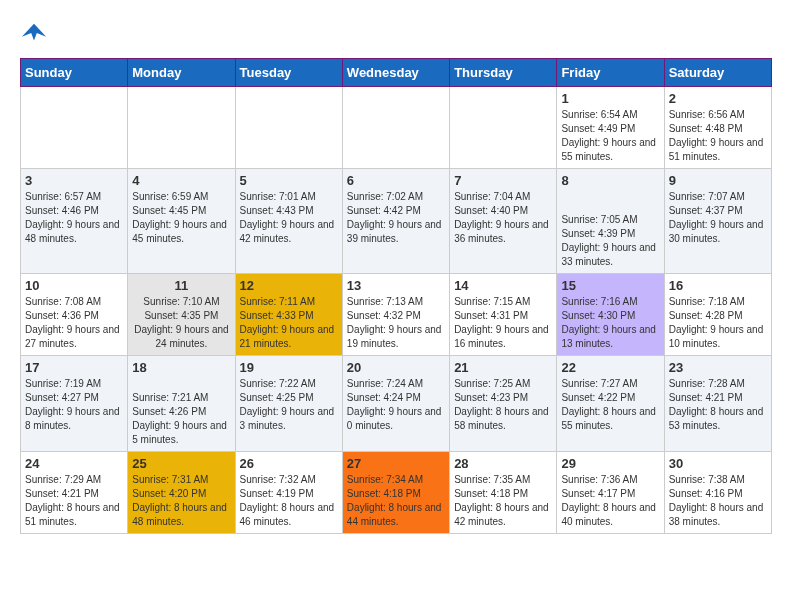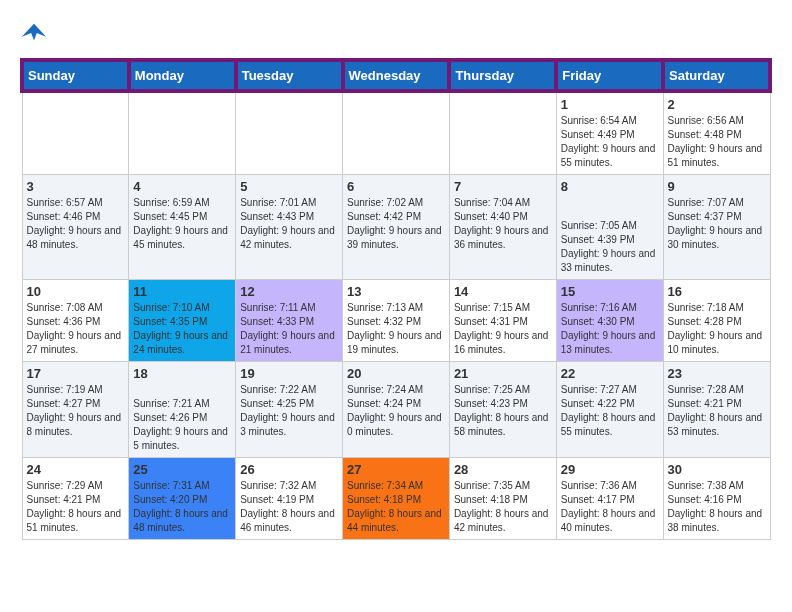--- a/index.html
+++ b/index.html
@@ -30,21 +30,21 @@
     .title-block { text-align: right; }
     .month-title { font-size: 36px; font-weight: 300; color: #333; }
     .location { font-size: 16px; color: #555; }
     .calendar { width: 100%; border-collapse: collapse; }
     .calendar th {
       background: #1a6abf;
       color: #fff;
       padding: 6px 4px;
       font-size: 13px;
       text-align: left;
-      border: 4px solid #701a75;
+      border: 1px solid #701a75;
     }
     .calendar td {
       vertical-align: top;
       padding: 4px;
       border: 1px solid #ccc;
       font-size: 10.5px;
       color: #333;
       width: 14.28%;
       height: 80px;
     }
@@ -149,27 +149,27 @@
 Daylight: 9 hours and 30 minutes.</div>
         </td>
       </tr>
       <tr>
         <td style="background: rgb(255, 255, 255);">
           <div class="day-num">10</div>
           <div class="day-info" style="white-space: pre-line;">Sunrise: 7:08 AM
 Sunset: 4:36 PM
 Daylight: 9 hours and 27 minutes.</div>
         </td>
-        <td style="background: #0ea5e9;">
+        <td style="background: #e5e5e5; text-align: center;">
           <div class="day-num">11</div>
           <div class="day-info" style="white-space: pre-line;">Sunrise: 7:10 AM
 Sunset: 4:35 PM
 Daylight: 9 hours and 24 minutes.</div>
         </td>
-        <td style="background: #c4b5fd;">
+        <td style="background: #eab308;">
           <div class="day-num">12</div>
           <div class="day-info" style="white-space: pre-line;">Sunrise: 7:11 AM
 Sunset: 4:33 PM
 Daylight: 9 hours and 21 minutes.</div>
         </td>
         <td style="background: rgb(255, 255, 255);">
           <div class="day-num">13</div>
           <div class="day-info" style="white-space: pre-line;">Sunrise: 7:13 AM
 Sunset: 4:32 PM
 Daylight: 9 hours and 19 minutes.</div>
@@ -237,21 +237,21 @@
 Daylight: 8 hours and 53 minutes.</div>
         </td>
       </tr>
       <tr>
         <td style="background: rgb(255, 255, 255);">
           <div class="day-num">24</div>
           <div class="day-info" style="white-space: pre-line;">Sunrise: 7:29 AM
 Sunset: 4:21 PM
 Daylight: 8 hours and 51 minutes.</div>
         </td>
-        <td style="background: #3b82f6;">
+        <td style="background: #eab308;">
           <div class="day-num">25</div>
           <div class="day-info" style="white-space: pre-line;">Sunrise: 7:31 AM
 Sunset: 4:20 PM
 Daylight: 8 hours and 48 minutes.</div>
         </td>
         <td style="background: rgb(255, 255, 255);">
           <div class="day-num">26</div>
           <div class="day-info" style="white-space: pre-line;">Sunrise: 7:32 AM
 Sunset: 4:19 PM
 Daylight: 8 hours and 46 minutes.</div>

